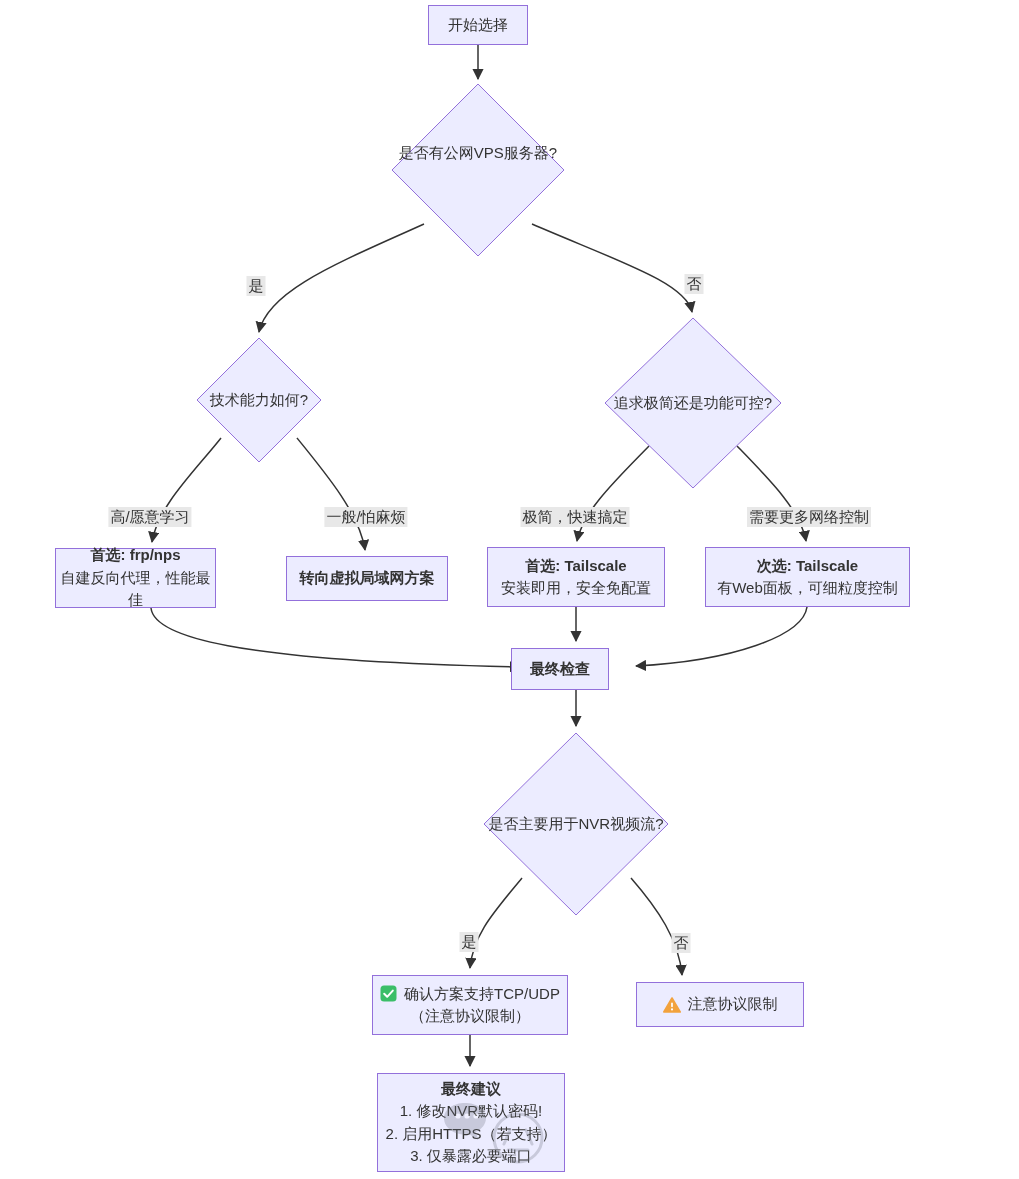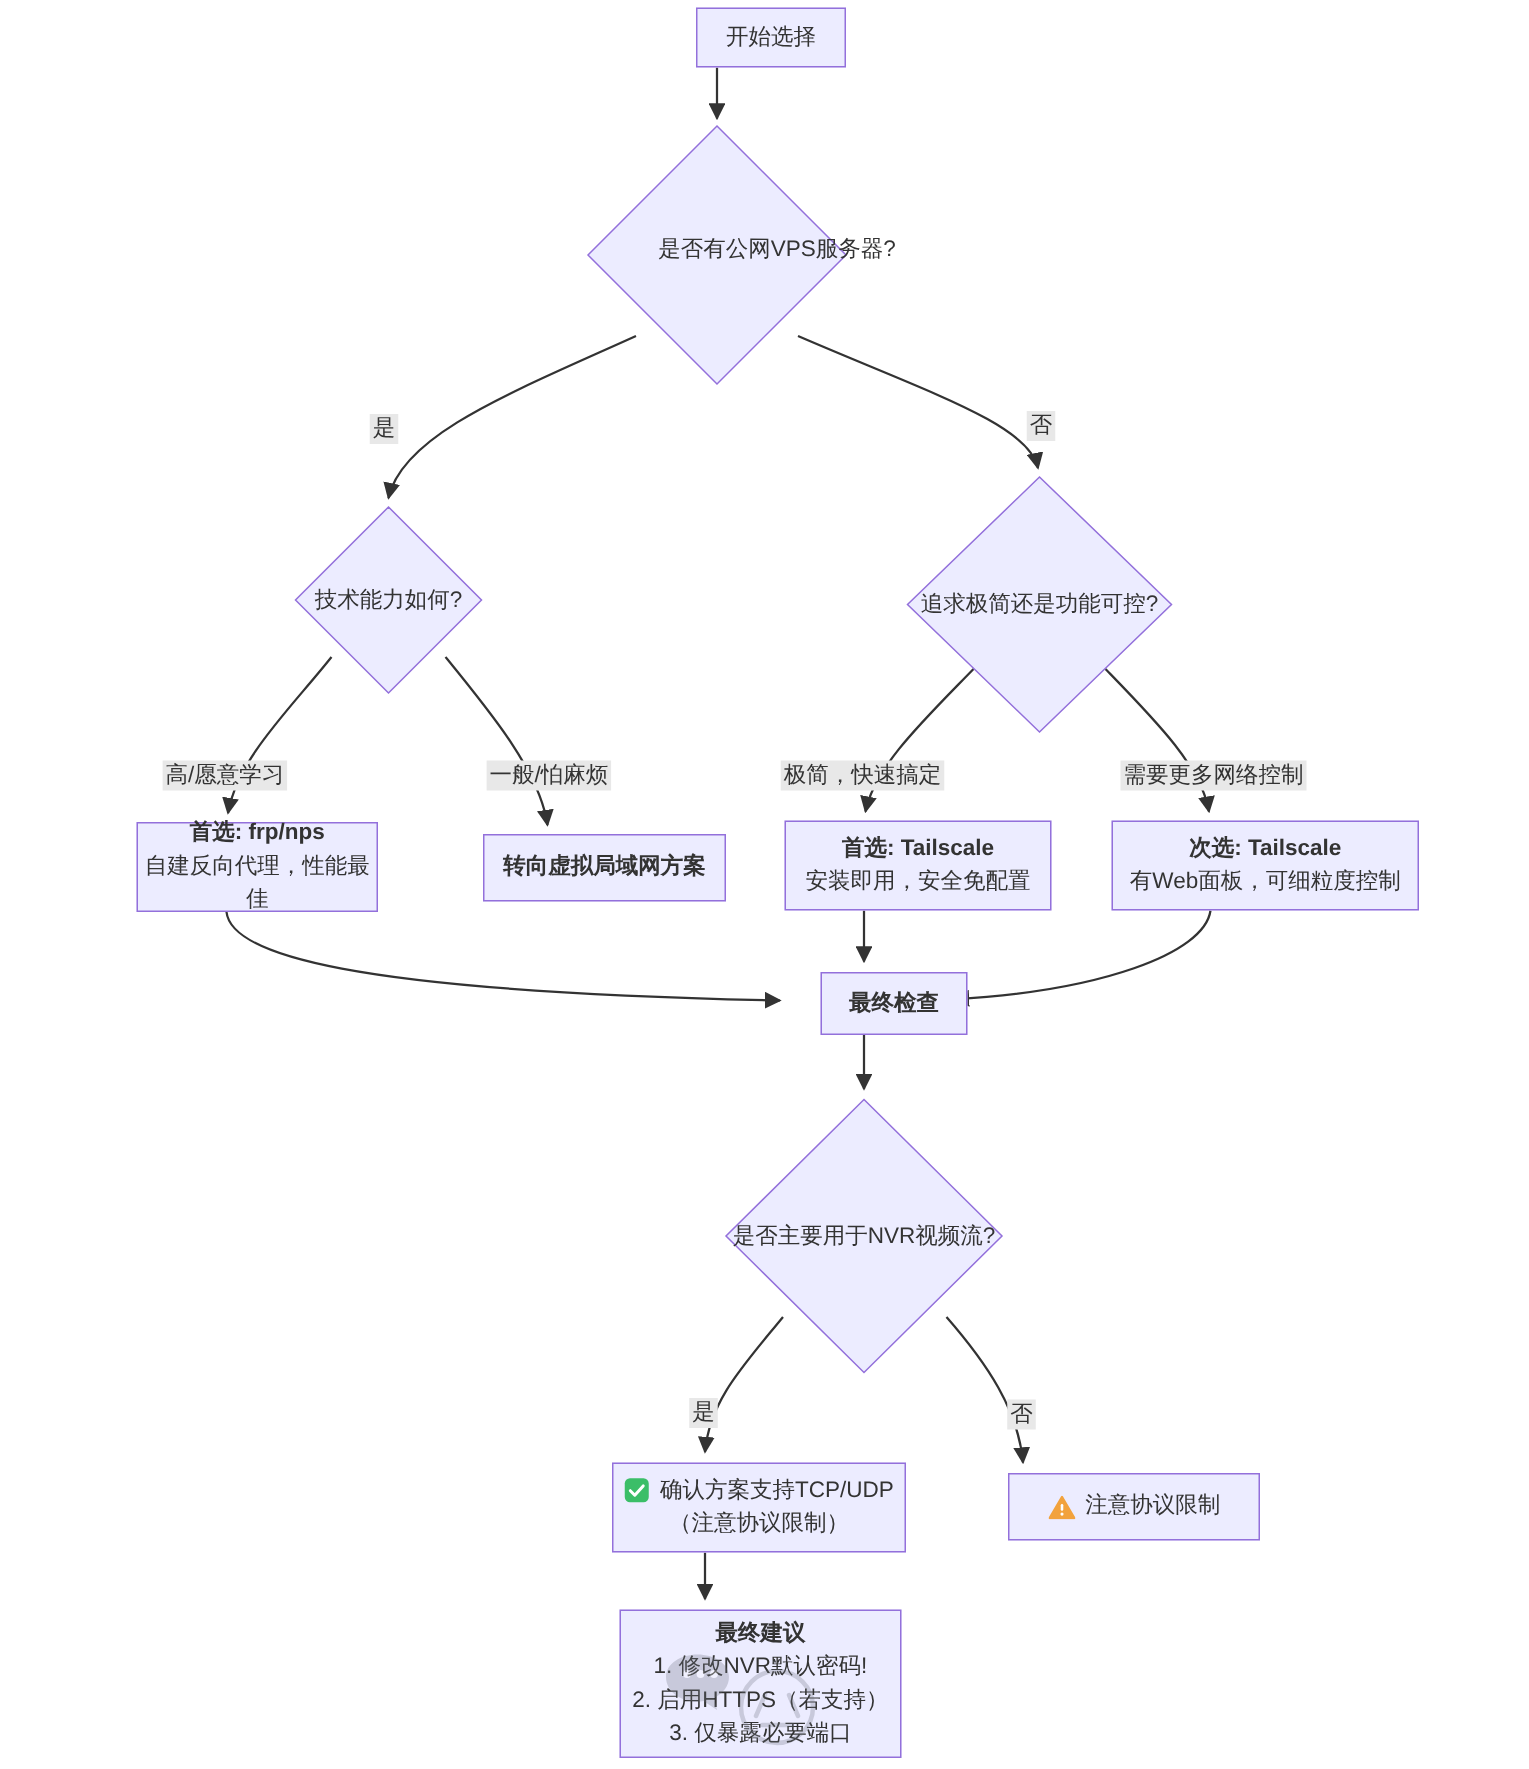--- a/index.html
+++ b/index.html
@@ -9,21 +9,21 @@
     overflow:hidden;
   }
   svg.layer{position:absolute;left:0;top:0;width:1019px;height:1179px;}
   .edge{fill:none;stroke:var(--edge,#333);stroke-width:1.5px;}
   .arrowhead{fill:var(--edge,#333);}
   .diamond{fill:var(--node-fill,#ECECFF);stroke:var(--node-border,#9370DB);stroke-width:1px;}
   .node{
     position:absolute;box-sizing:border-box;
     background:var(--node-fill,#ECECFF);border:1px solid var(--node-border,#9370DB);
     display:flex;flex-direction:column;align-items:center;justify-content:center;
-    text-align:center;font-size:15px;line-height:1.5;z-index:2;margin-left:36px;
+    text-align:center;font-size:15px;line-height:1.5;z-index:2;
   }
   .node .title{font-weight:bold;}
   .dtext{
     position:absolute;transform:translate(-50%,-50%);text-align:center;
     font-size:15px;white-space:nowrap;z-index:2;
   }
   .elabel{
     position:absolute;transform:translate(-50%,-50%);
     background:var(--label-bg,#E8E8E8);font-size:15px;line-height:1.2;
     padding:1px 2px;white-space:nowrap;z-index:3;
@@ -118,21 +118,21 @@
     </span>
   </div>
 
   <div class="node" style="left:377px;top:1073px;width:188px;height:99px;">
     <span class="title">最终建议</span>
     <span>1. 修改NVR默认密码!</span>
     <span>2. 启用HTTPS（若支持）</span>
     <span>3. 仅暴露必要端口</span>
   </div>
 
-  <div class="dtext" style="left:478px;top:166px;margin-left:40px;">是否有公网VPS服务器?</div>
+  <div class="dtext" style="left:478px;top:153px;">是否有公网VPS服务器?</div>
   <div class="dtext" style="left:259px;top:400px;">技术能力如何?</div>
   <div class="dtext" style="left:693px;top:403px;">追求极简还是功能可控?</div>
   <div class="dtext" style="left:576px;top:824px;">是否主要用于NVR视频流?</div>
 
   <span class="elabel" style="left:256px;top:286px;">是</span>
   <span class="elabel" style="left:694px;top:284px;">否</span>
   <span class="elabel" style="left:150px;top:517px;">高/愿意学习</span>
   <span class="elabel" style="left:366px;top:517px;">一般/怕麻烦</span>
   <span class="elabel" style="left:575px;top:517px;text-align:center;">极简，快速搞定</span>
   <span class="elabel" style="left:809px;top:517px;">需要更多网络控制</span>

